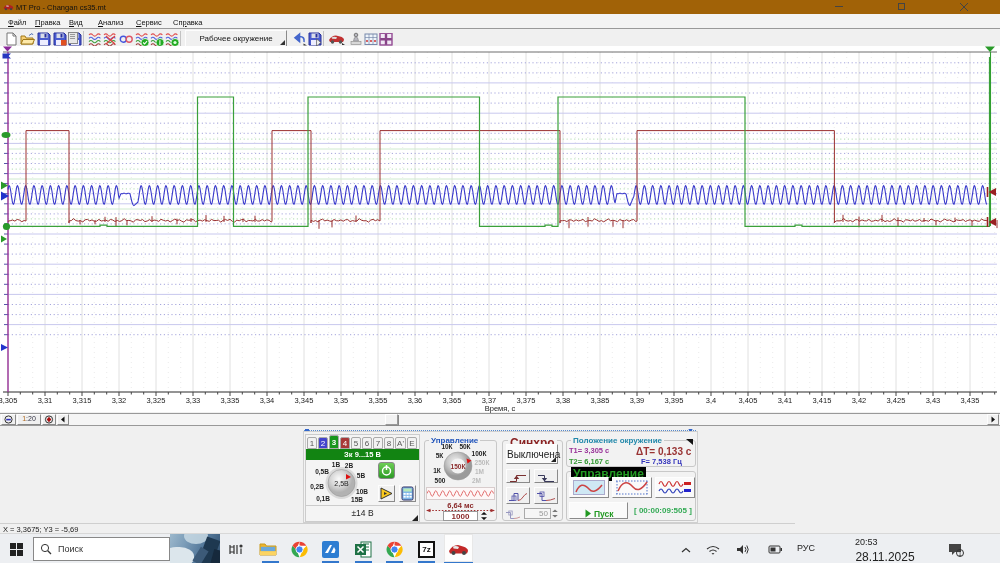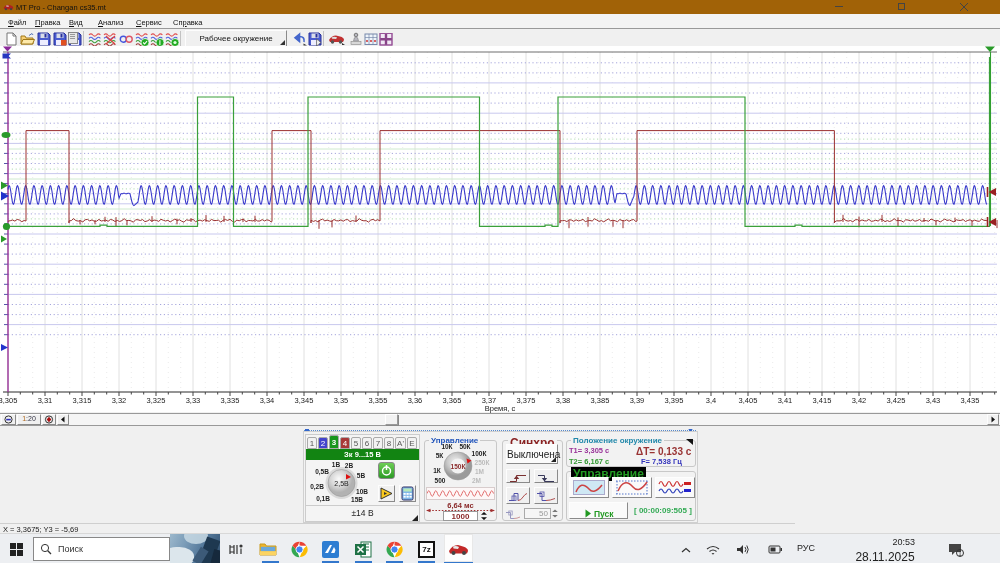--- a/index.html
+++ b/index.html
@@ -688,21 +688,21 @@
 <svg class="abs" style="left:736px;top:10px" width="13" height="11">
       <path d="M1 4 L4 4 L7 1 L7 10 L4 7 L1 7 Z" fill="#333"></path>
       <path d="M9 3 Q11 5.5 9 8 M10.8 1.5 Q13.6 5.5 10.8 9.5" fill="none" stroke="#333" stroke-width="1"></path>
     </svg>
 <svg class="abs" style="left:768px;top:11px" width="15" height="9">
       <rect x="1" y="1" width="11" height="7" rx="1" fill="none" stroke="#333"></rect>
       <rect x="2.5" y="2.5" width="5" height="4" fill="#333"></rect>
       <rect x="12.5" y="3" width="1.5" height="3" fill="#333"></rect>
     </svg>
 <div class="abs" style="left:797px;top:9px;font-size:9px;color:#222">РУС</div>
-<div class="abs" style="left:855px;top:3px;width:60px;text-align:right;font-size:9px;color:#222">20:53</div>
+<div class="abs" style="left:855px;top:3px;width:60px;text-align:left;font-size:9px;color:#222">20:53</div>
 <div class="abs" style="left:855px;top:16px;width:60px;text-align:center;font-size:12px;color:#222">28.11.2025</div>
 <svg class="abs" style="left:947px;top:8px" width="18" height="15">
       <path d="M2 2 L14 2 L14 10 L8 10 L5 13 L5 10 L2 10 Z" fill="#444"></path>
       <circle cx="13" cy="11" r="3.5" fill="none" stroke="#333"></circle>
       <text x="13" y="13.5" font-size="7" text-anchor="middle" fill="#333">1</text>
     </svg>
 </div><svg width="0" height="0">
     <defs>
       <radialGradient id="kn2" cx="40%" cy="35%">
         <stop offset="0%" stop-color="#f0f0f0"></stop>

